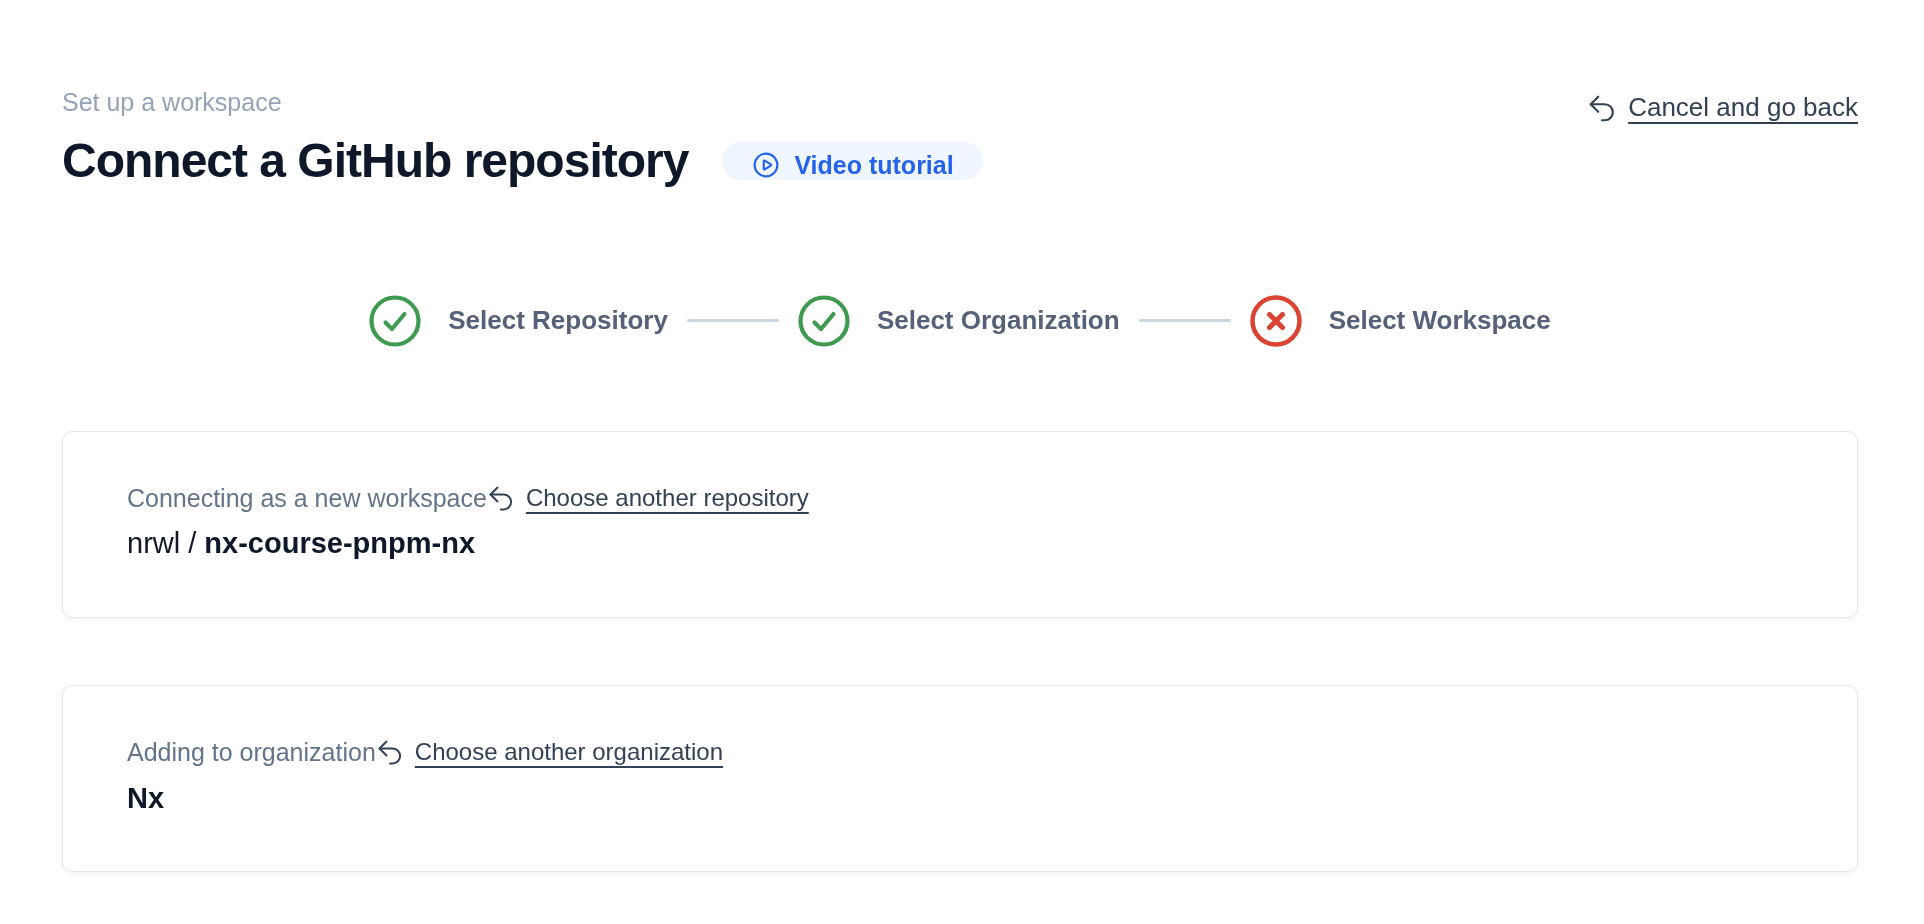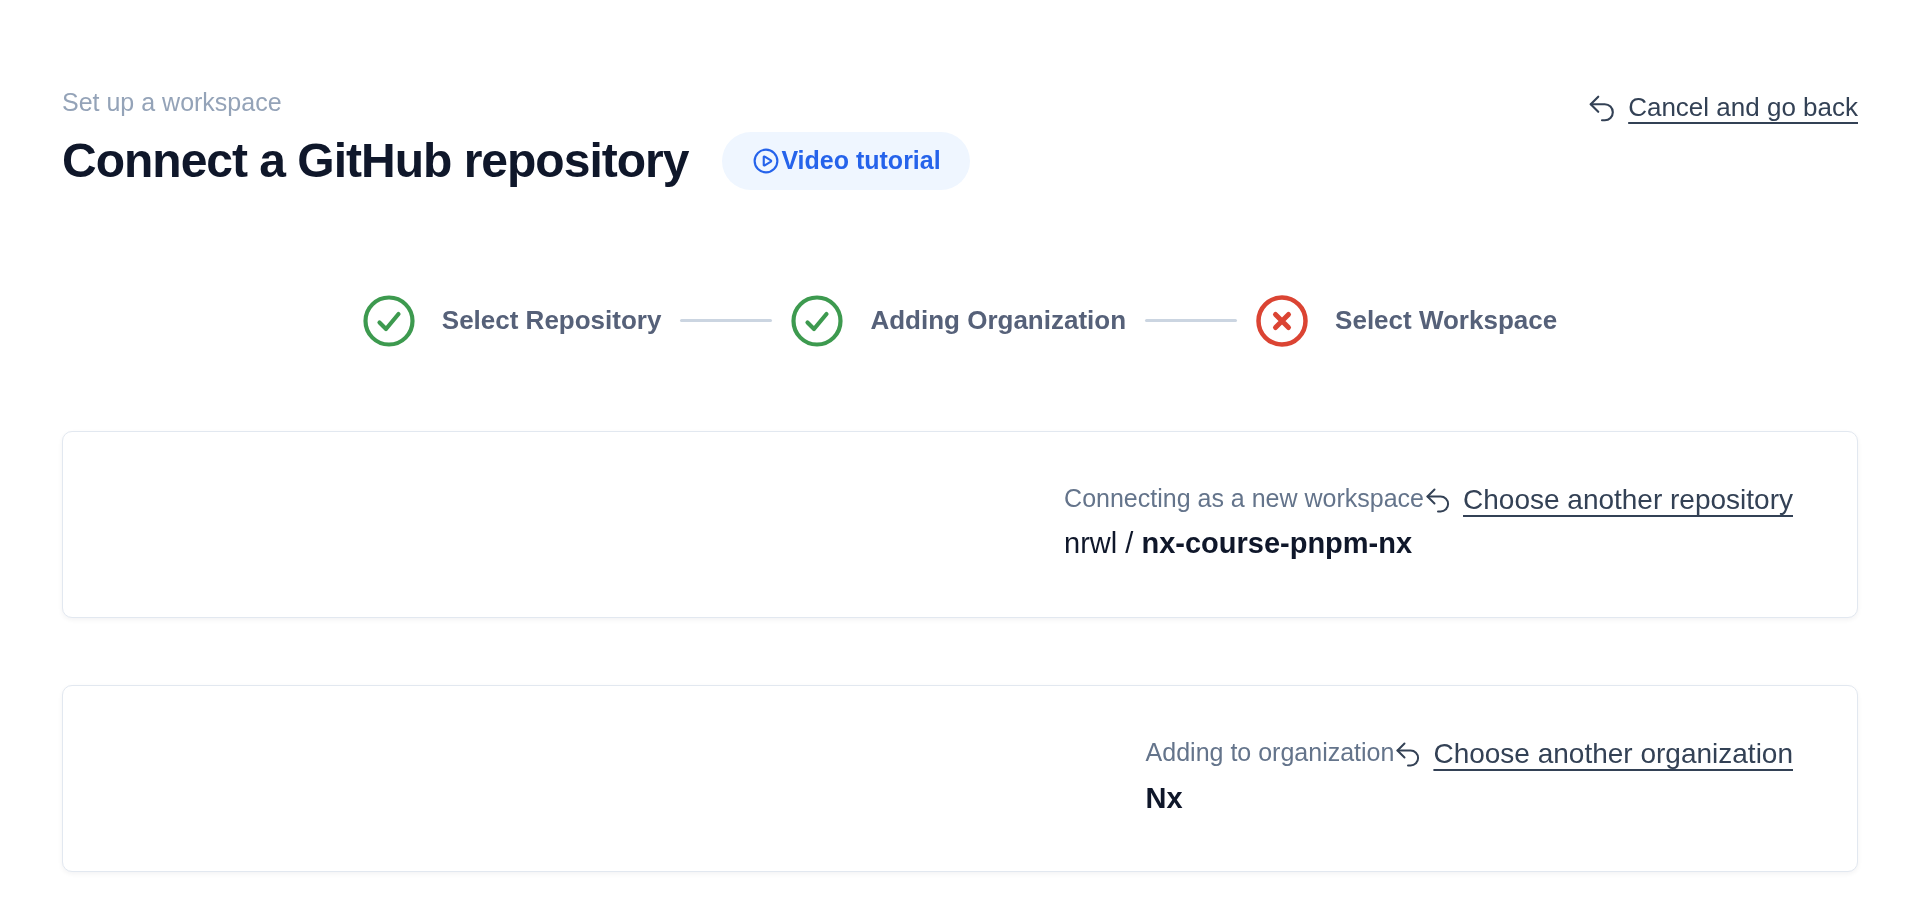--- a/index.html
+++ b/index.html
@@ -13,22 +13,22 @@
 
   
   .header { display: flex; justify-content: space-between; align-items: flex-start; }
   .eyebrow { font-size: 25px; line-height: 1.3; color: #94a3b8; }
   .title-row { display: flex; align-items: center; gap: 34px; margin-top: 12px; }
   .page-title {
     margin: 0; font-size: 48px; line-height: 60px; font-weight: 700;
     letter-spacing: -1px; color: #0f172a;
   }
   .badge {
-    display: inline-flex; align-items: center; 
-    height: 58px; padding: 0 29px; border-radius: 999px;
+    display: inline-flex; align-items: flex-end; gap: 13px;
+    height: 38px; padding: 0 29px; border-radius: 999px;
     background: #eff6ff; color: #2563eb; font-size: 25px; font-weight: 700;
     border: none; cursor: pointer; font-family: inherit;
   }
   .badge svg { width: 30px; height: 30px; display: block; }
 
   
   .ulink {
     display: inline-flex; align-items: center; gap: 11px;
     color: #334155; font-size: 26px; text-decoration: none; cursor: pointer;
   }
@@ -47,28 +47,28 @@
   .connector { width: 92px; height: 3px; border-radius: 2px; background: #cbd5e1; margin: 0 19px; }
 
   
   .cards { margin-top: 84px; display: flex; flex-direction: column; gap: 67px; }
   .card {
     background: #ffffff;
     border: 1px solid #e2e8f0;
     border-radius: 10px;
     box-shadow: 0 2px 5px rgba(15, 23, 42, 0.05);
     padding: 50px 64px 54px 64px;
-    display: flex; justify-content: flex-end; align-items: flex-start;
+    display: flex; justify-content: flex-start; align-items: flex-start;
   }
   .card-label { font-size: 25px; line-height: 1.35; color: #64748b; }
   .card-value { margin-top: 10px; font-size: 29px; line-height: 1.3; color: #0f172a; }
   .card-value .owner { font-weight: 500; }
   .card-value .sep { font-weight: 500; }
   .card-value .strong { font-weight: 700; }
-  .card .ulink { font-size: 28px; margin-top: 2px; }
+  .card .ulink { font-size: 24px; margin-top: 2px; }
   .card .ulink svg { width: 28px; height: 28px; }
 </style>
 </head>
 <body>
 
 <div class="page">
 
   <div class="header">
     <div>
       <div class="eyebrow">Set up a workspace</div>
@@ -110,21 +110,21 @@
 
     <div class="connector"></div>
 
     <div class="step">
       <span class="step-circle">
         <svg viewBox="0 0 52 52">
           <circle cx="26" cy="26" r="23.5" fill="none" stroke="#3d9a4f" stroke-width="4.2"></circle>
           <path d="M16.5 27.5 L23 34 L35.5 19" fill="none" stroke="#3d9a4f" stroke-width="4.2" stroke-linecap="round" stroke-linejoin="round"></path>
         </svg>
       </span>
-      <span class="step-label">Adding Organization</span>
+      <span class="step-label">Select Organization</span>
     </div>
 
     <div class="connector"></div>
 
     <div class="step">
       <span class="step-circle">
         <svg viewBox="0 0 52 52">
           <circle cx="26" cy="26" r="23.5" fill="none" stroke="#db4433" stroke-width="4.5"></circle>
           <path d="M19.5 19.5 L32.5 32.5 M32.5 19.5 L19.5 32.5" stroke="#db4433" stroke-width="5" stroke-linecap="round"></path>
         </svg>

